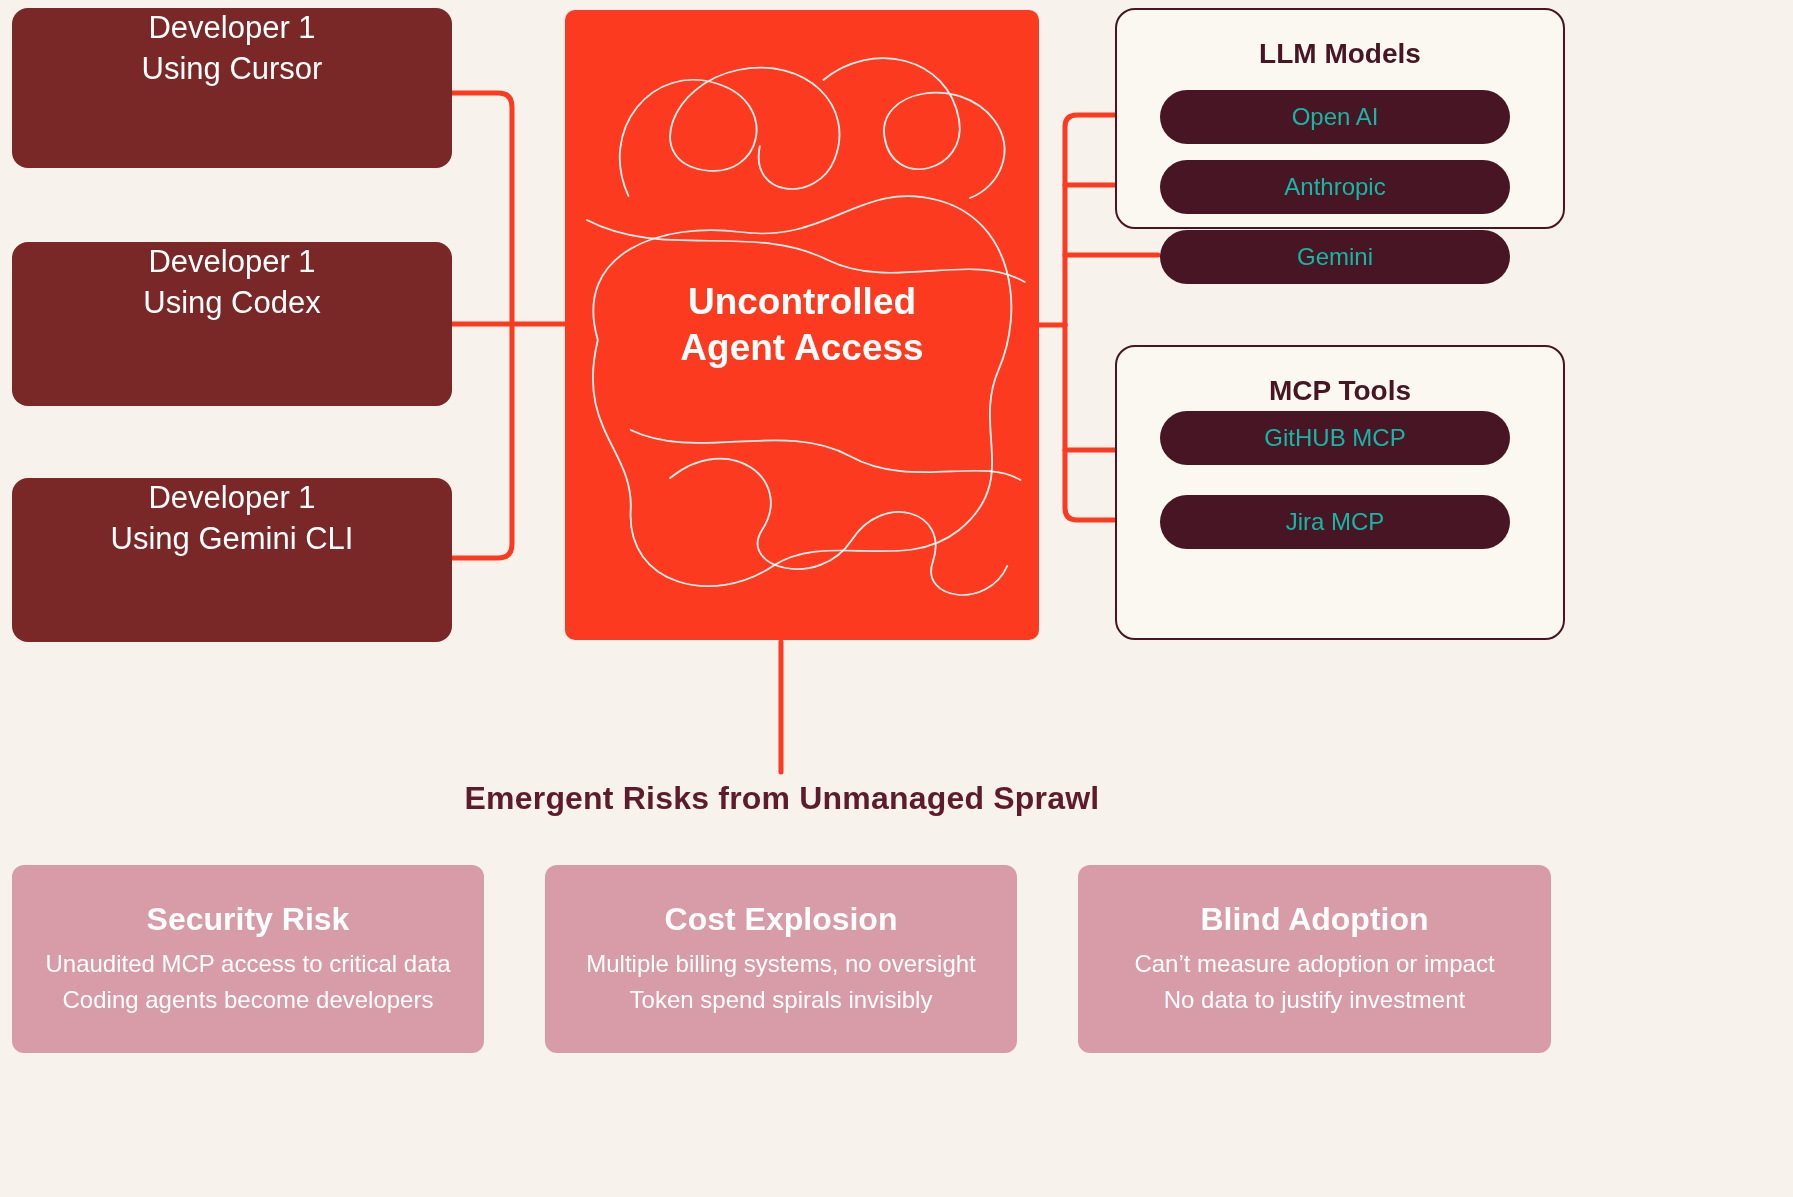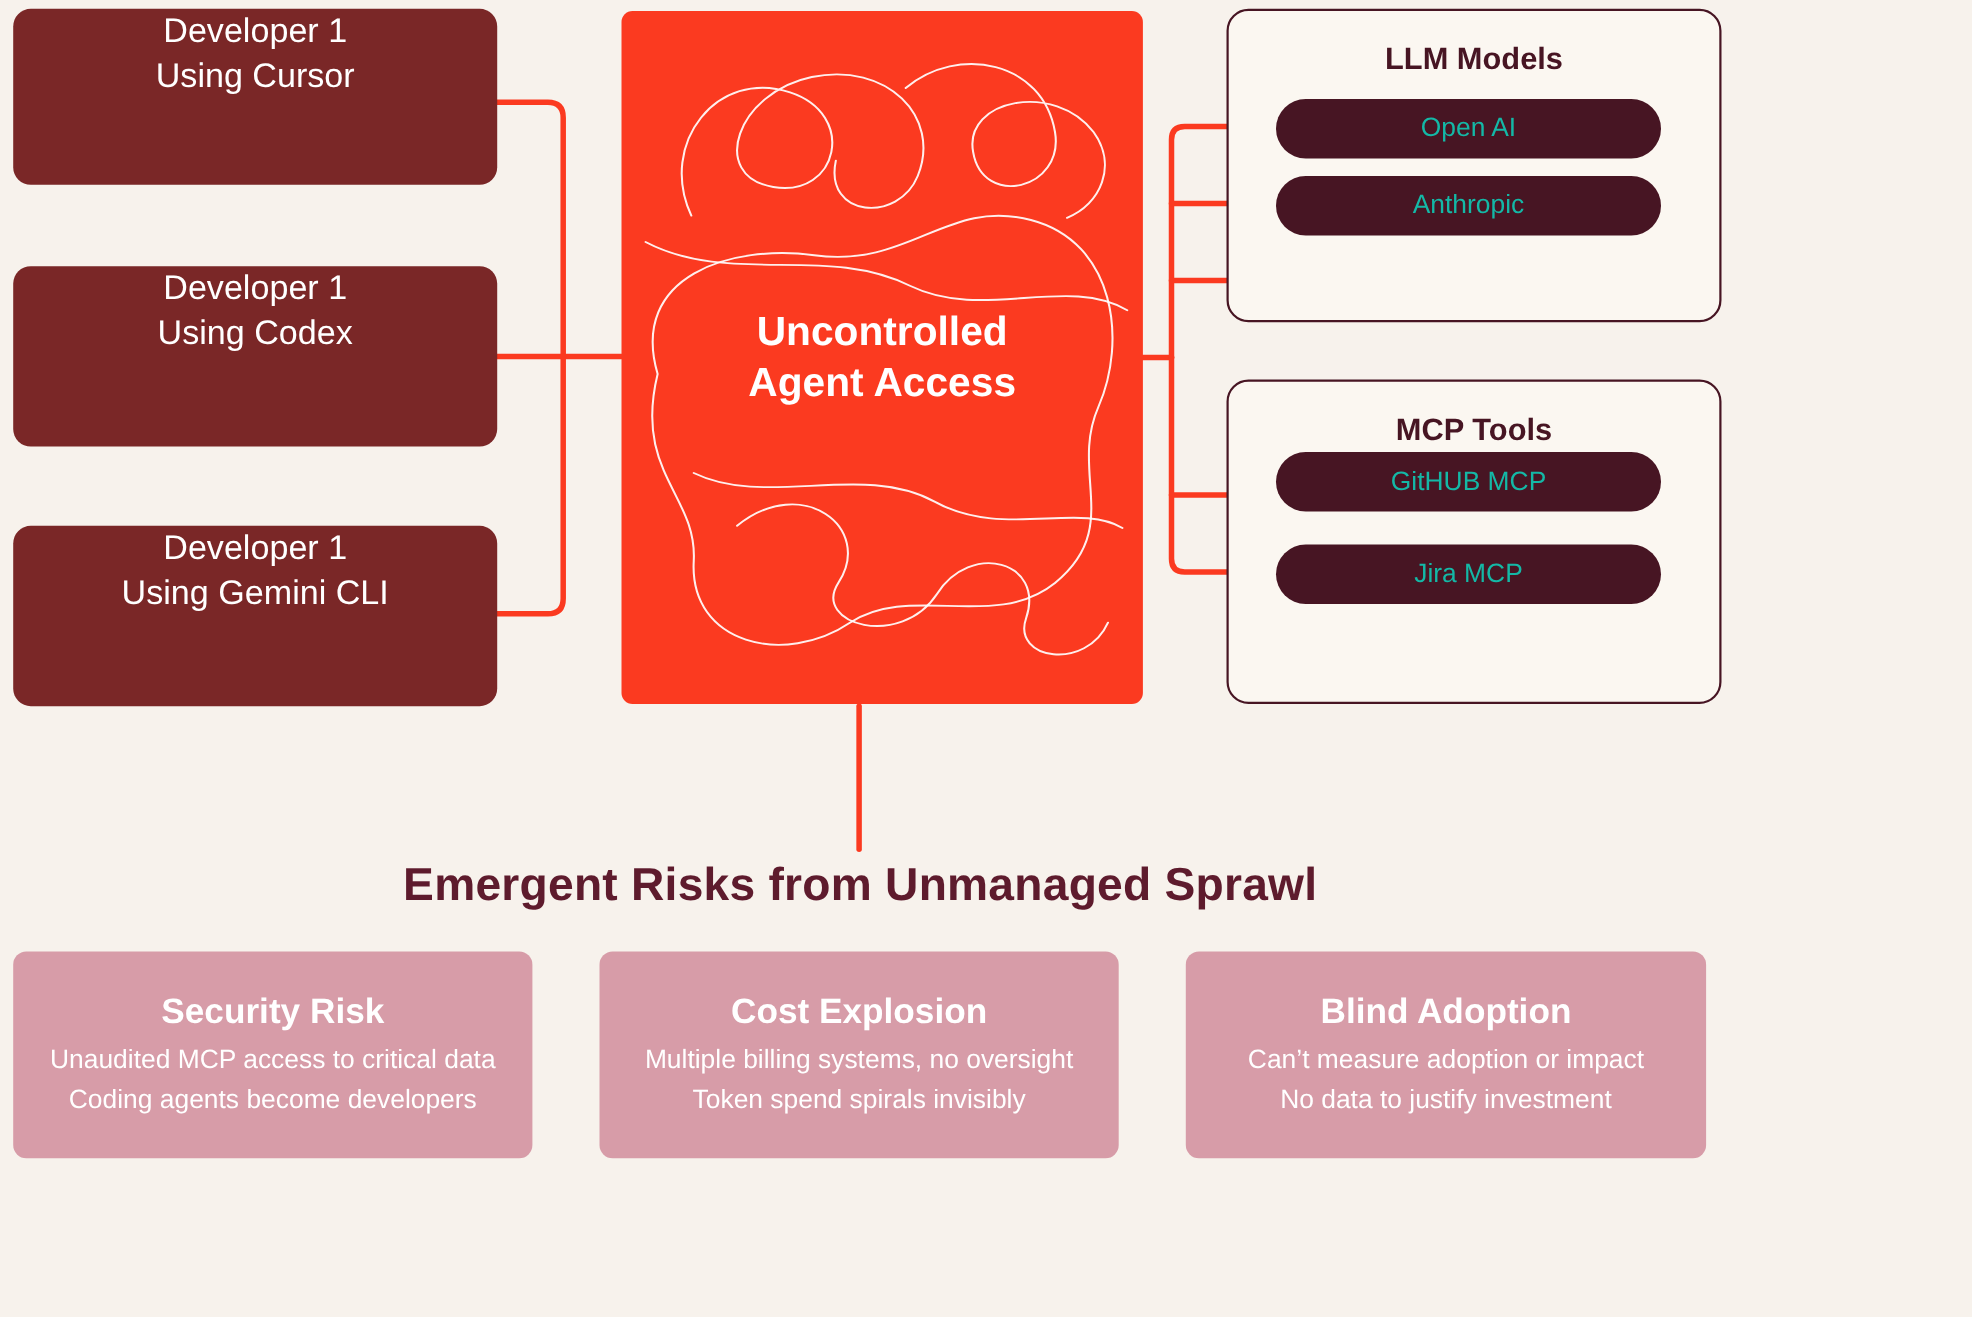--- a/index.html
+++ b/index.html
@@ -49,21 +49,21 @@
     font-size:28px;font-weight:700;color:var(--container-border);
   }
   .pill{
     position:absolute;left:43px;width:350px;height:54px;border-radius:27px;
     background:var(--pill);color:#14b8a6;
     display:flex;align-items:center;justify-content:center;
     font-size:24px;font-weight:400;
   }
   .risks-heading{
     left:0;top:780px;width:1564px;text-align:center;
-    font-size:42px;font-weight:800;color:var(--heading-text);
+    font-size:32px;font-weight:800;color:var(--heading-text);
     letter-spacing:0.2px;
   }
   .risk-card{
     top:865px;height:188px;border-radius:12px;
     background:var(--risk-box);color:#fff;
     display:flex;flex-direction:column;align-items:center;justify-content:center;
     text-align:center;padding:16px 14px;
   }
   .risk-card .risk-title{font-size:32px;font-weight:700;margin-bottom:8px;}
   .risk-card .risk-line{font-size:24px;font-weight:400;line-height:1.5;}
@@ -109,24 +109,25 @@
       <path d="M20 210 C 90 250, 170 212, 240 250 C 300 282, 370 240, 420 272"></path>
       <path d="M60 420 C 120 452, 200 410, 260 446 C 316 480, 380 446, 416 470"></path>
     </g>
   </svg>
   <div class="center-title">
     <span>Uncontrolled</span>
     <span>Agent Access</span>
   </div>
 </div>
 
-<div class="node panel" style="top:8px;height:285px;">
+<div class="node panel" style="top:8px;height:221px;">
   <div class="panel-title">LLM Models</div>
   <div class="pill" style="top:80px;">Open AI</div>
   <div class="pill" style="top:150px;">Anthropic</div>
+  <div class="pill" style="top:220px;">Gemini</div>
 </div>
 
 <div class="node panel" style="top:345px;height:295px;">
   <div class="panel-title">MCP Tools</div>
   <div class="pill" style="top:64px;">GitHUB MCP</div>
   <div class="pill" style="top:148px;">Jira MCP</div>
 </div>
 
 <div class="node risks-heading">Emergent Risks from Unmanaged Sprawl</div>
 

